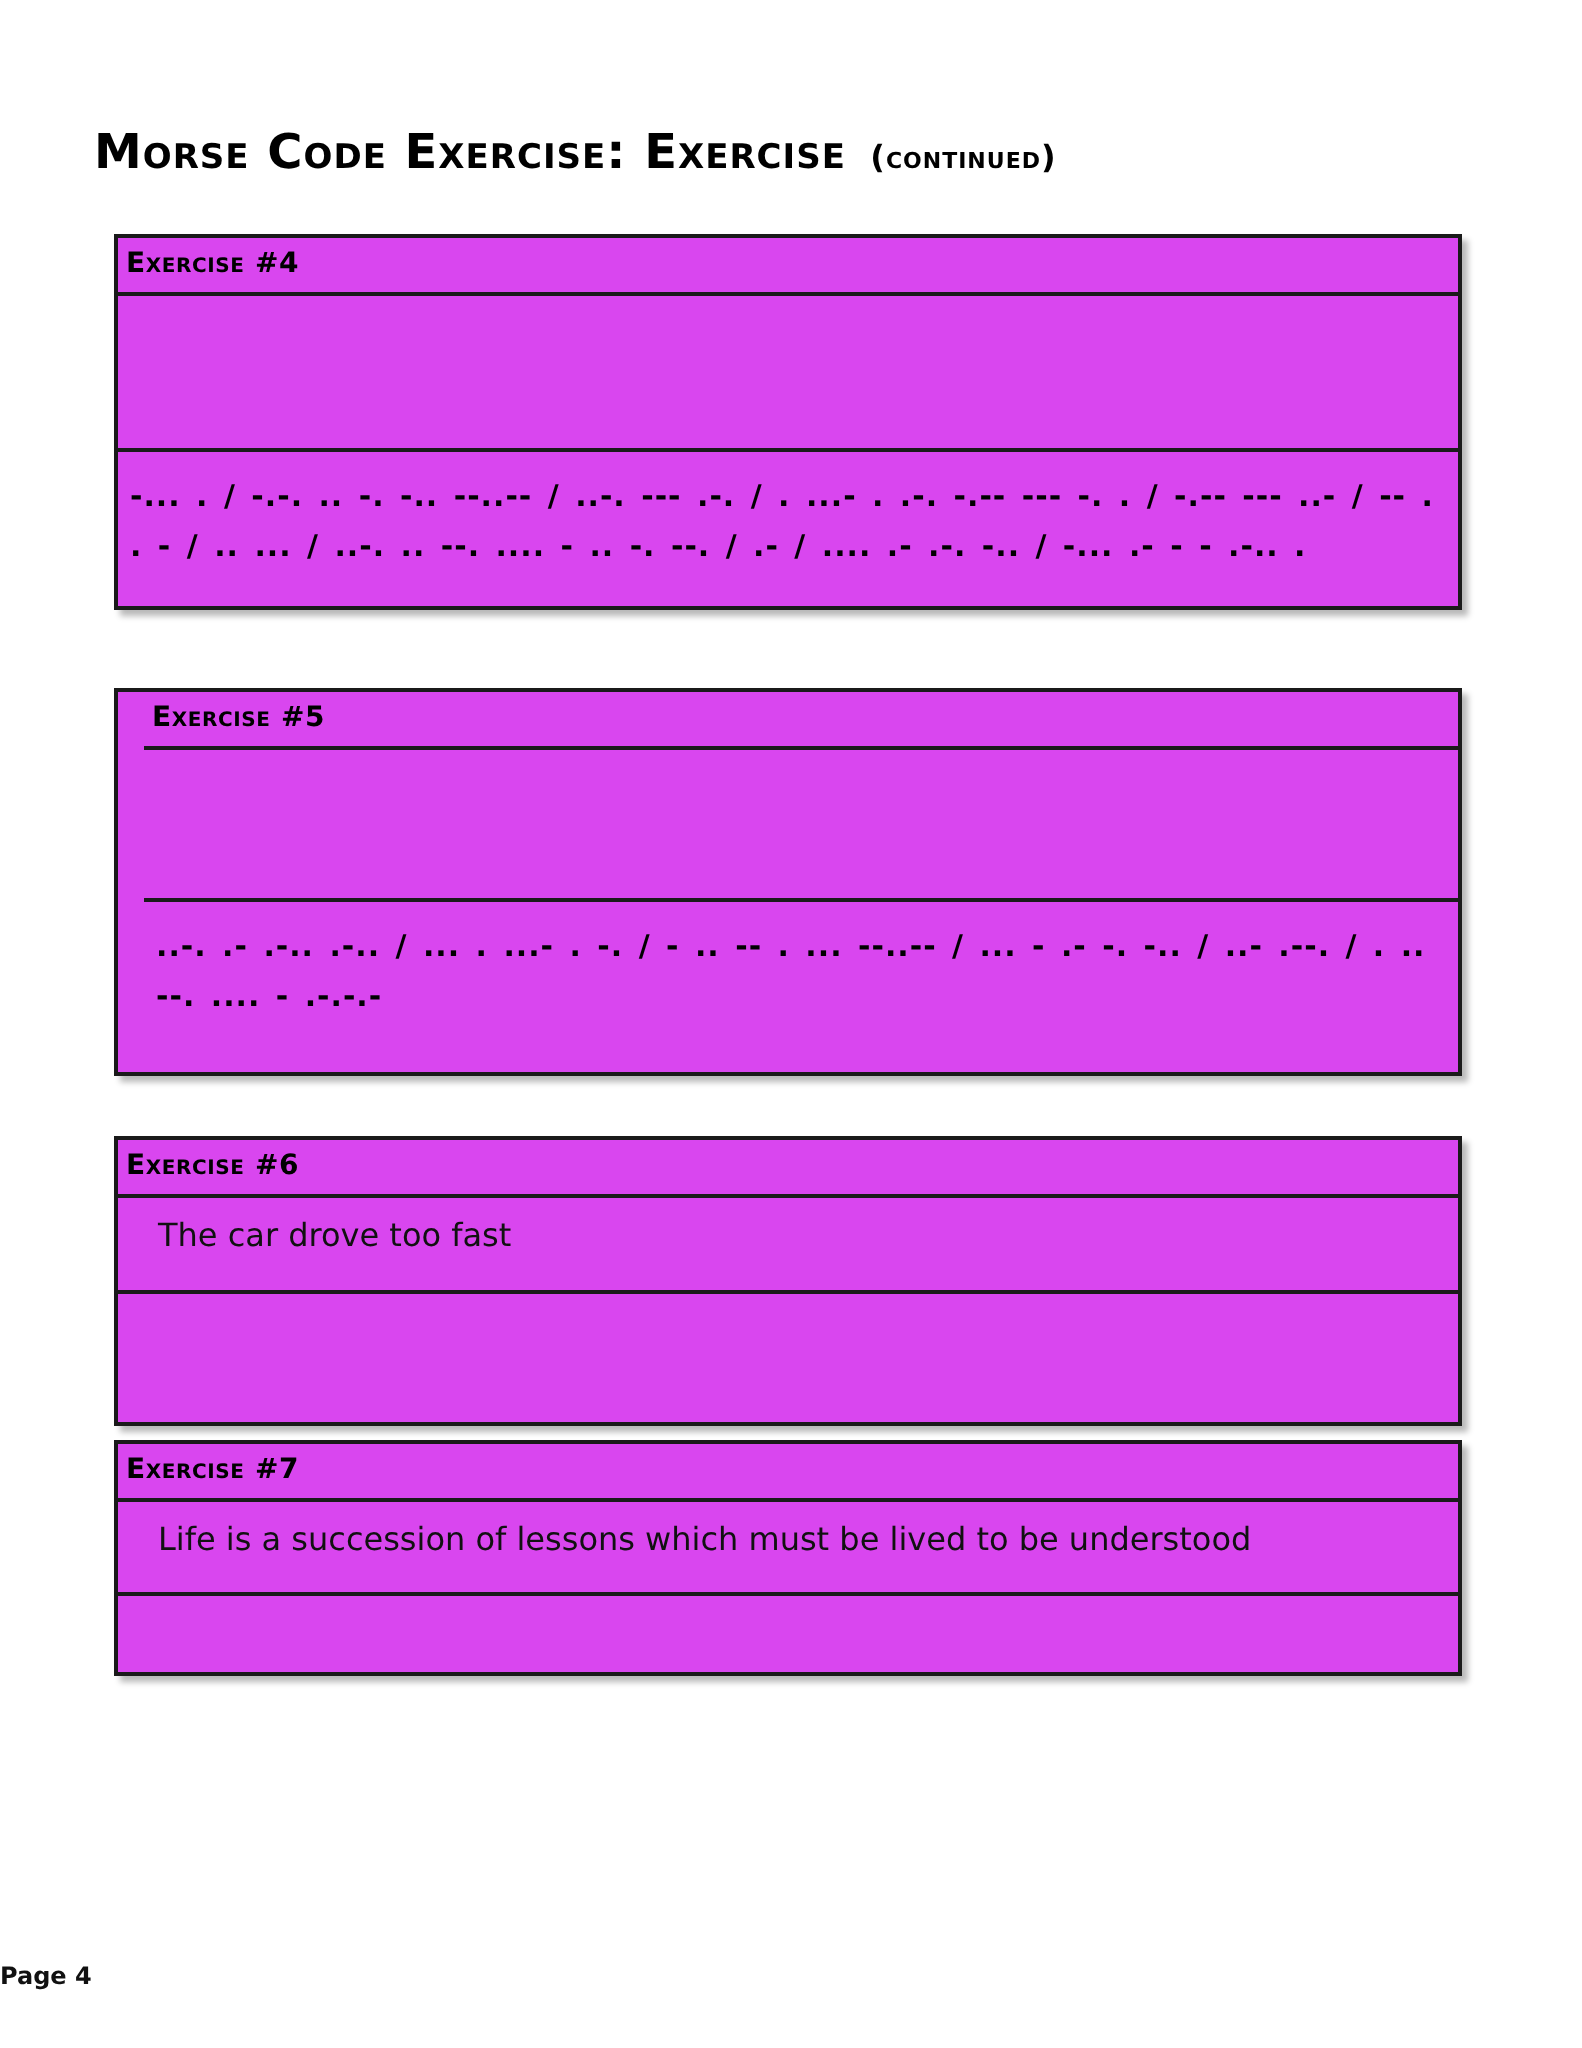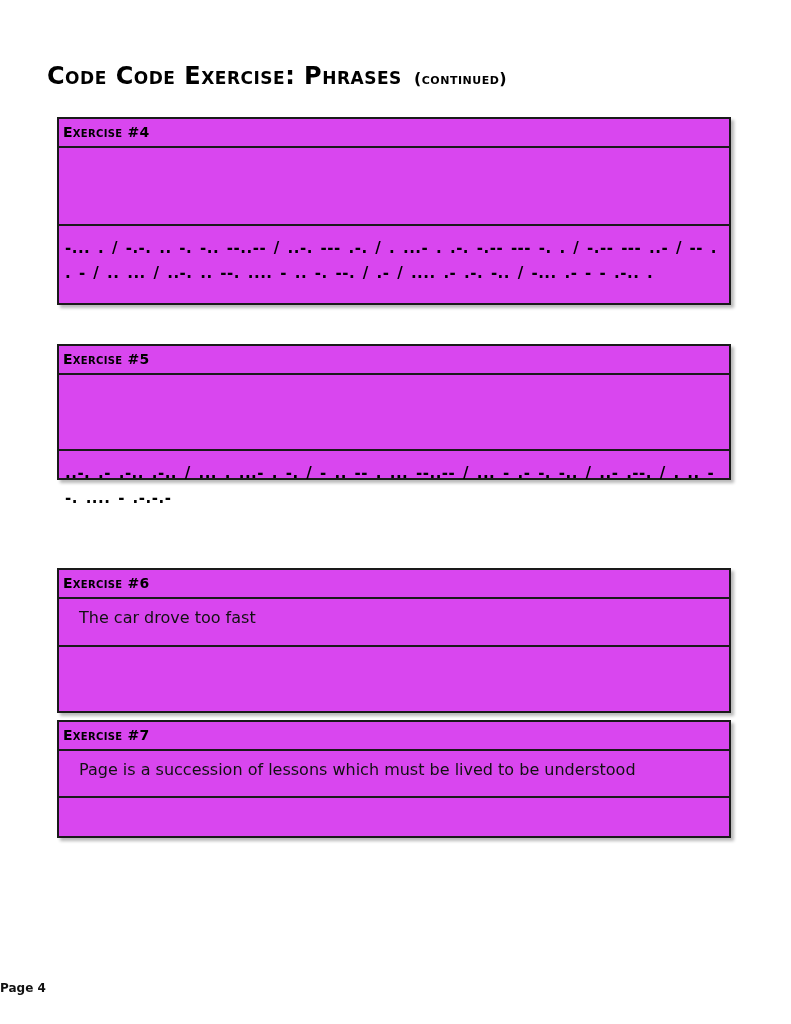--- a/index.html
+++ b/index.html
@@ -41,49 +41,49 @@
     }
     .footer {
       position: absolute; top: 981px; left: 0; width: 791px; 
       font-size: 12px; font-weight: bold; color: #111;
     }
   </style>
 </head>
 <body>
 
 <div class="title">
-  <span class="main">Code Code Exercise: Phrases</span>
+  <span class="main">Morse Code Exercise: Exercise</span>
   <span class="sub">(continued)</span>
 </div>
 
 <div class="box" style="top:117px; height:188px;">
   <div class="hdr">Exercise #4</div>
   <div class="row divided" style="height:78px;"></div>
   <div class="row" style="height:75px;">
     <div class="morse">-... . / -.-. .. -. -.. --..-- / ..-. --- .-. / . ...- . .-. -.-- --- -. . / -.-- --- ..- / -- . . - / .. ... / ..-. .. --. .... - .. -. --. / .- / .... .- .-. -.. / -... .- - - .-.. .</div>
   </div>
 </div>
 
-<div class="box" style="top:344px; height:136px;">
+<div class="box" style="top:344px; height:194px;padding-left:13px;">
   <div class="hdr">Exercise #5</div>
   <div class="row divided" style="height:76px;"></div>
   <div class="row" style="height:85px;">
     <div class="morse">..-. .- .-.. .-.. / ... . ...- . -. / - .. -- . ... --..-- / ... - .- -. -.. / ..- .--. / . .. --. .... - .-.-.-</div>
   </div>
 </div>
 
 <div class="box" style="top:568px; height:145px;">
   <div class="hdr">Exercise #6</div>
   <div class="row divided" style="height:48px;">
     <div class="phrase">The car drove too fast</div>
   </div>
   <div class="row" style="height:84px;"></div>
 </div>
 
 <div class="box" style="top:720px; height:118px;">
   <div class="hdr">Exercise #7</div>
   <div class="row divided" style="height:47px;">
-    <div class="phrase">Page is a succession of lessons which must be lived to be understood</div>
+    <div class="phrase">Life is a succession of lessons which must be lived to be understood</div>
   </div>
   <div class="row" style="height:85px;"></div>
 </div>
 
 <div class="footer">Page 4</div>
 
 </body></html>

